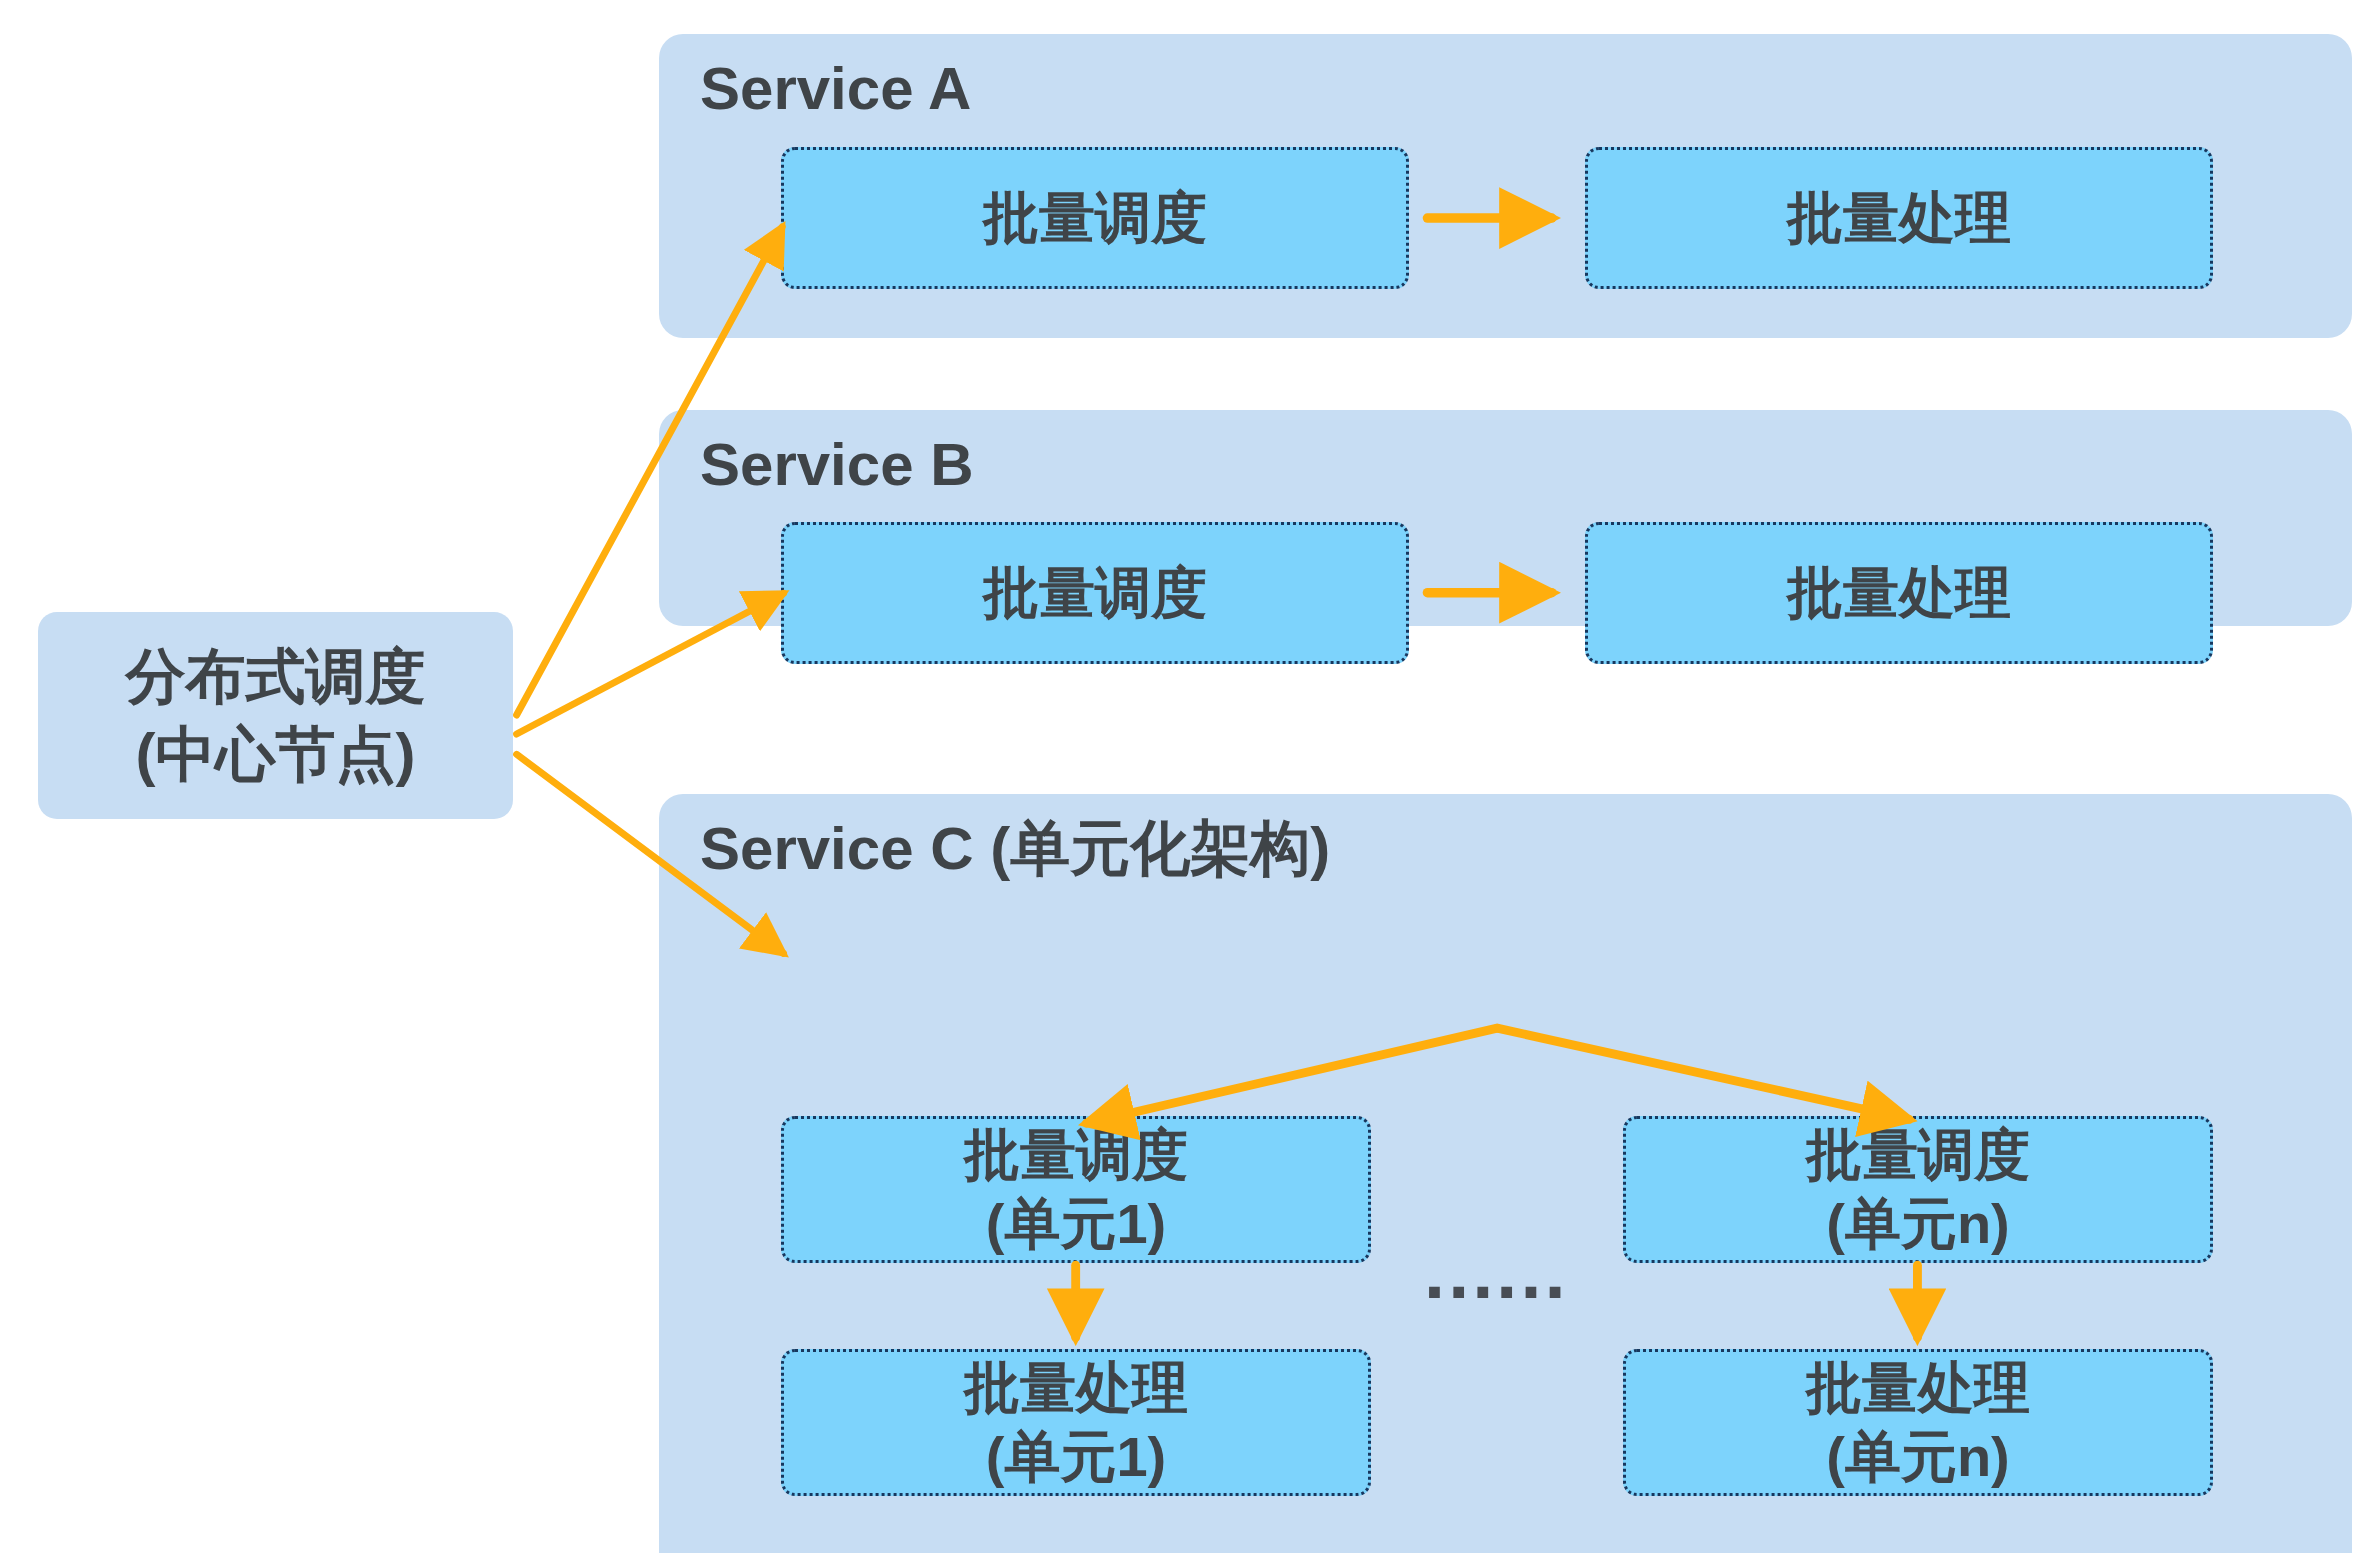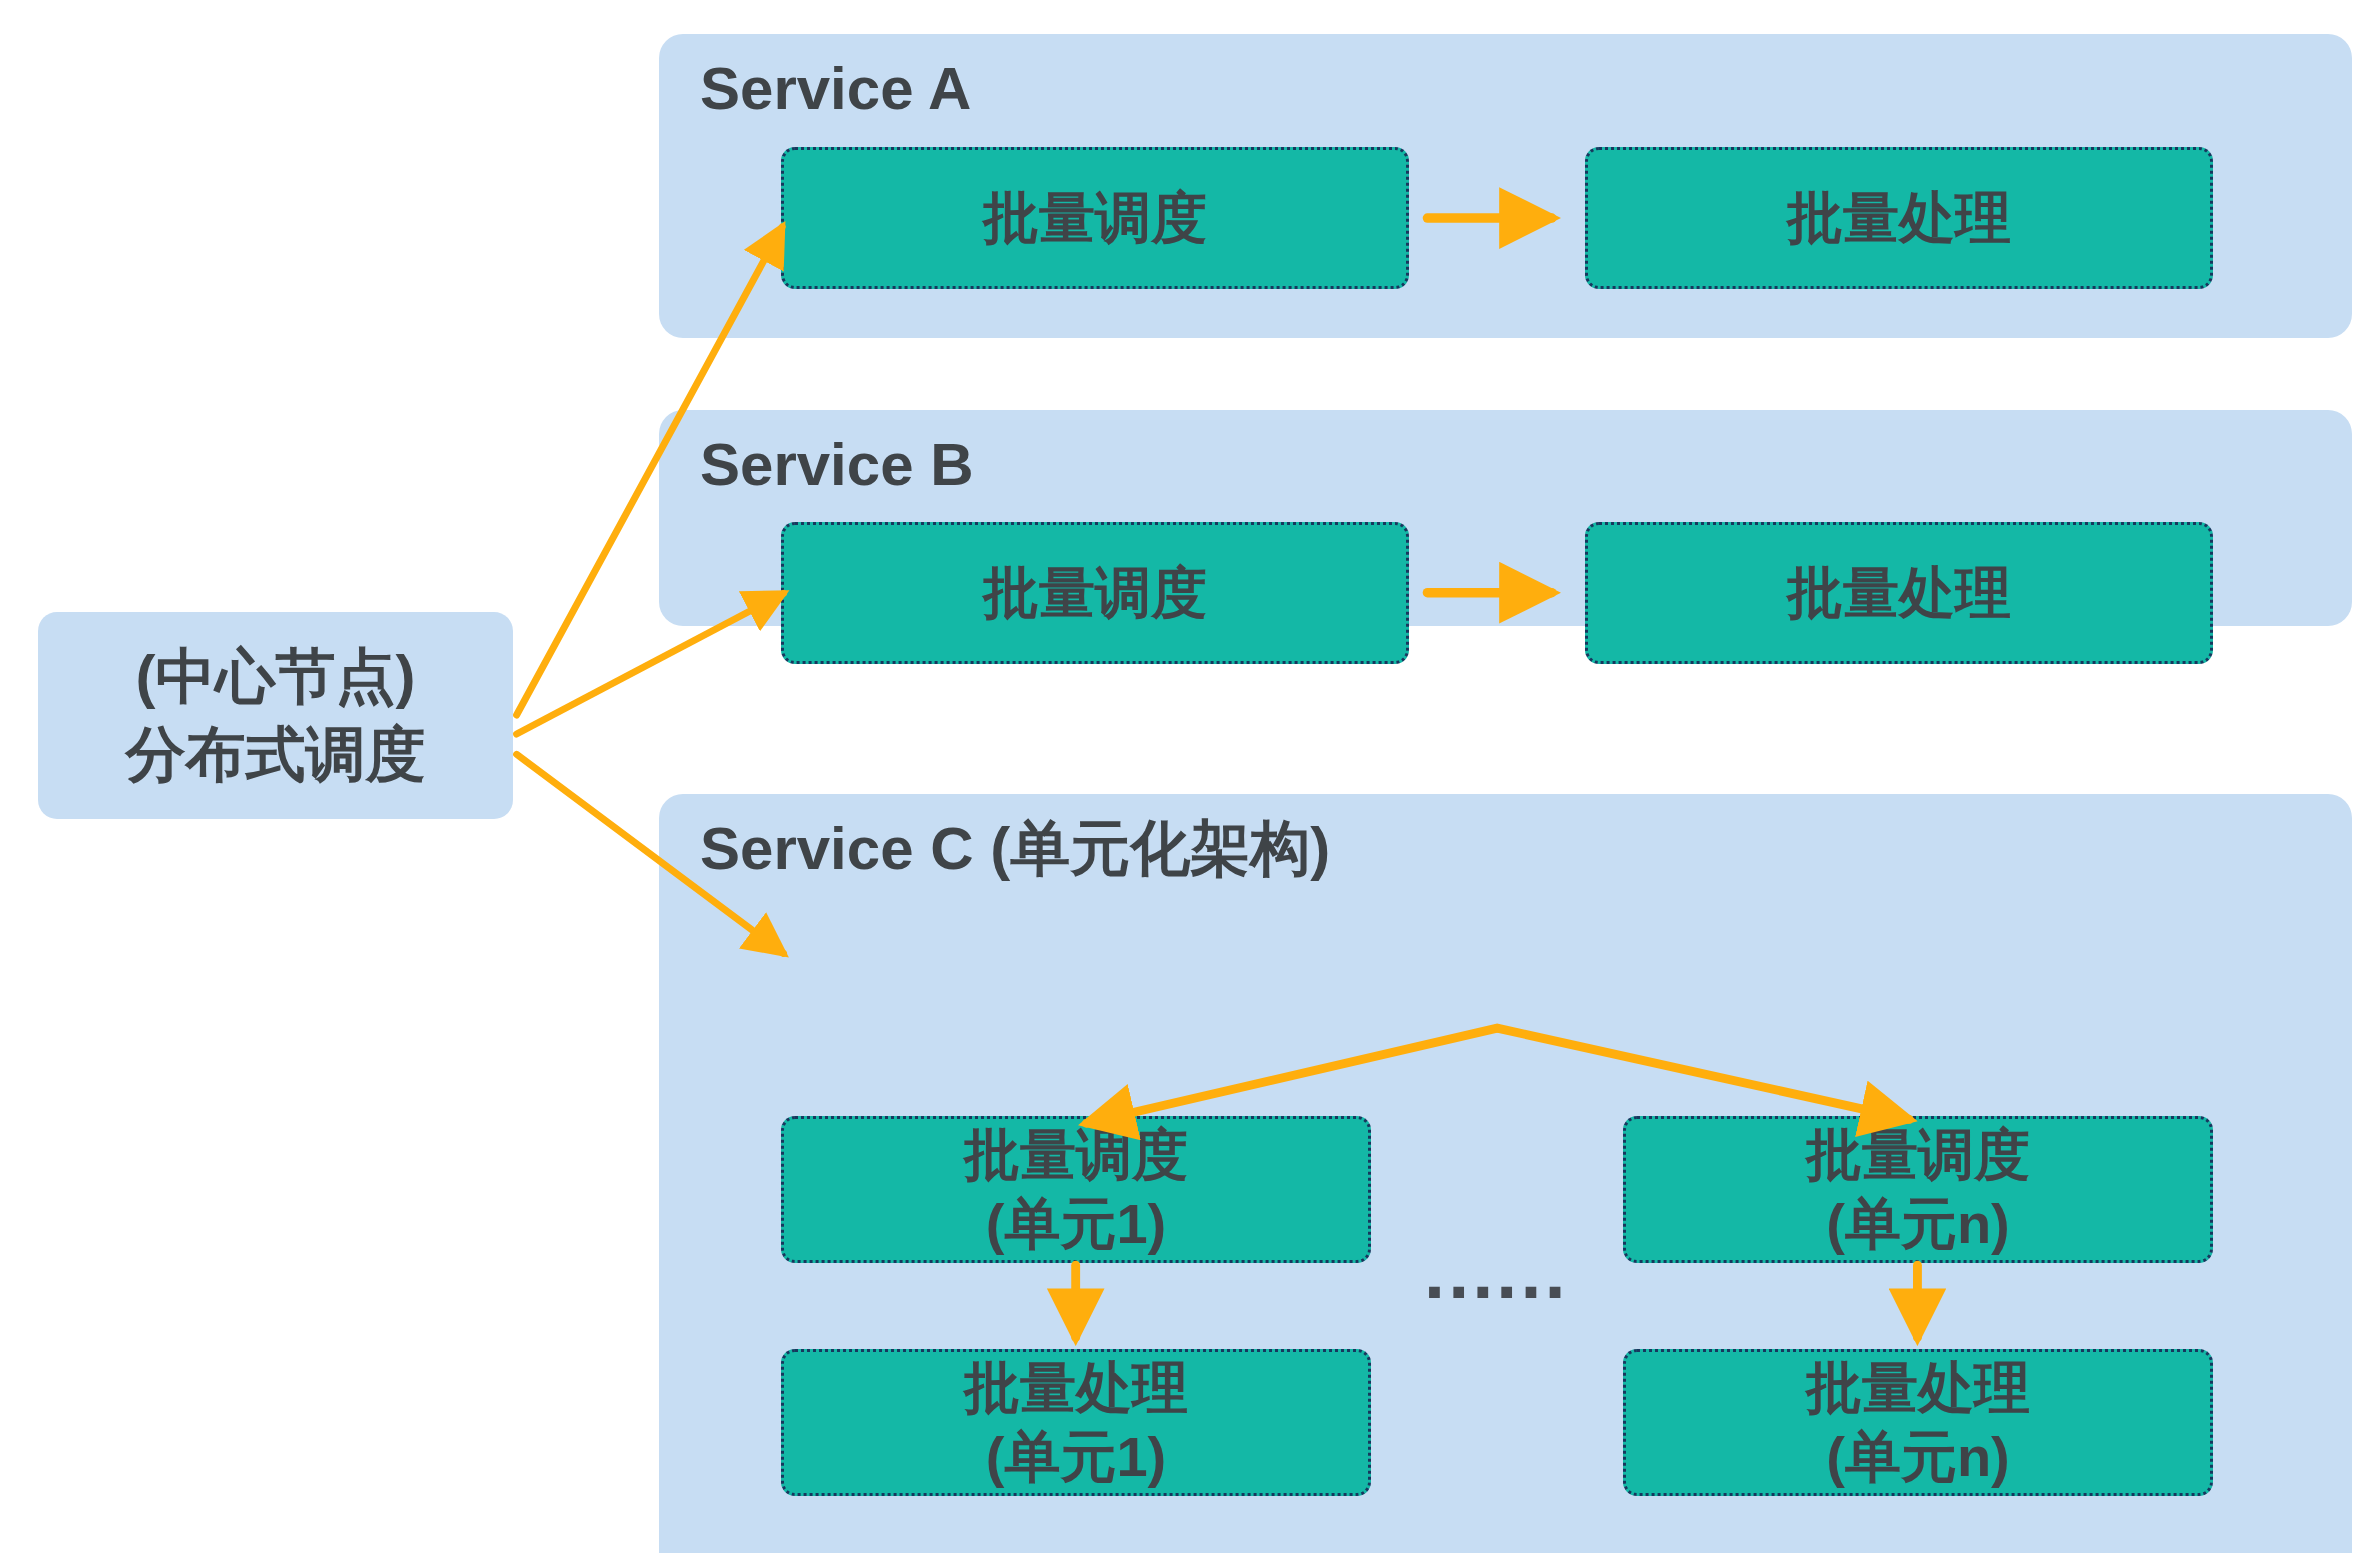--- a/index.html
+++ b/index.html
@@ -27,21 +27,21 @@
   }
   .central-node{
     position:absolute;left:38px;top:612px;width:475px;height:207px;
     background:#C7DDF3;border-radius:19px;
     display:flex;flex-direction:column;align-items:center;justify-content:center;
     font-size:60px;font-weight:bold;color:#3F4448;line-height:1.3;
     text-align:center;
   }
   .dbox{
     position:absolute;
-    background:#14b8a6;
+    background:#7dd3fc;
     border:3.2px dotted #17375E;
     border-radius:14px;
     display:flex;flex-direction:column;align-items:center;justify-content:center;
     font-size:56px;font-weight:700;color:#3F4448;line-height:1.22;
     text-align:center;box-sizing:border-box;
   }
   .box-a1{left:781px;top:147px;width:628px;height:142px;}
   .box-a2{left:1585px;top:147px;width:628px;height:142px;}
   .box-b1{left:781px;top:522px;width:628px;height:142px;}
   .box-b2{left:1585px;top:522px;width:628px;height:142px;}
@@ -59,22 +59,22 @@
     position:absolute;left:0;top:0;width:2377px;height:1553px;
     pointer-events:none;
   }
 </style>
 </head>
 <body>
 
 <div class="canvas">
 
   <div class="central-node">
+    <span>分布式调度</span>
     <span>(中心节点)</span>
-    <span>分布式调度</span>
   </div>
 
   <div class="panel panel-a">
     <div class="panel-title">Service A</div>
   </div>
   <div class="dbox box-a1">
     <span>批量调度</span>
   </div>
   <div class="dbox box-a2">
     <span>批量处理</span>

